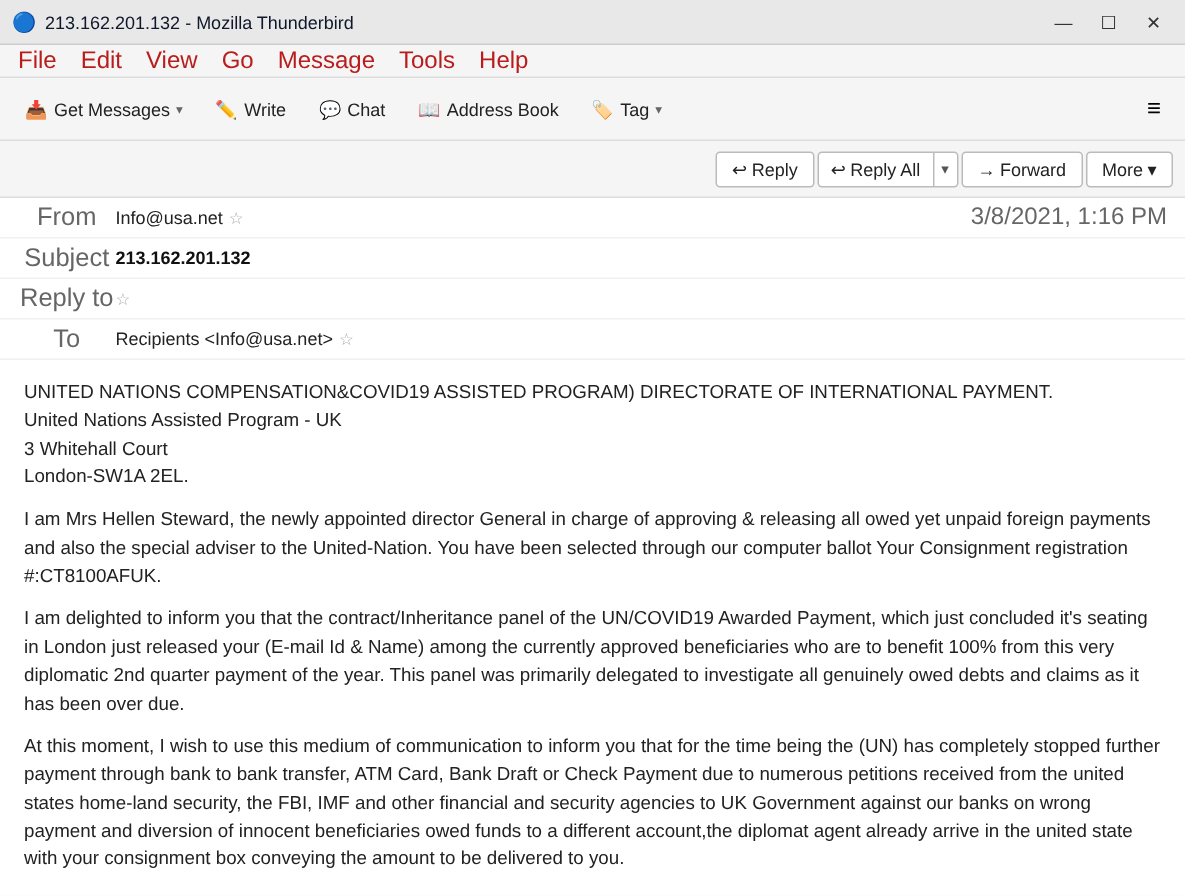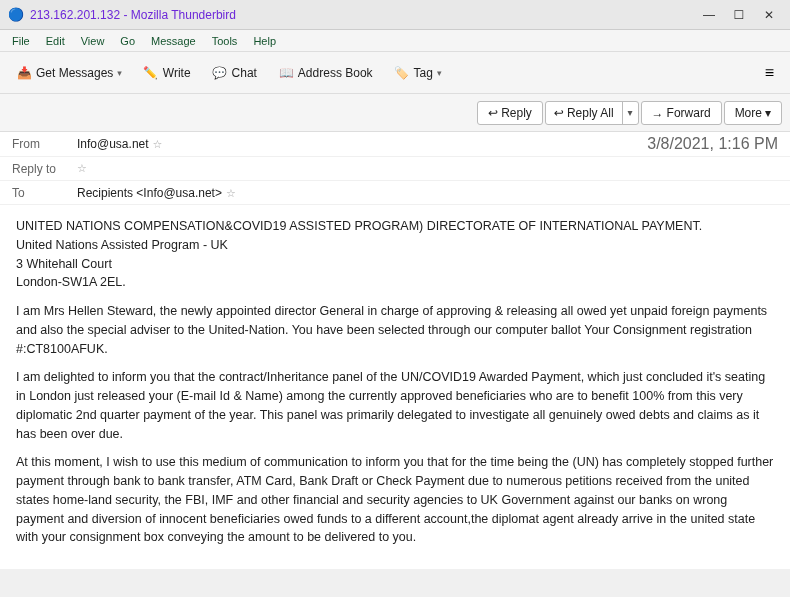--- a/index.html
+++ b/index.html
@@ -9,41 +9,41 @@
     .titlebar {
       background: #e8e8e8;
       border-bottom: 1px solid #ccc;
       display: flex;
       align-items: center;
       padding: 4px 8px;
       height: 30px;
       user-select: none;
     }
     .titlebar-icon { width: 16px; height: 16px; margin-right: 6px; }
-    .titlebar-title { flex: 1; font-size: 12px; color: #6d28d9; }
+    .titlebar-title { flex: 1; font-size: 12px; color: #0f172a; }
     .titlebar-controls { display: flex; gap: 4px; }
     .titlebar-btn {
       width: 26px; height: 20px; border: none; background: transparent;
       cursor: pointer; font-size: 12px; color: #333; display: flex;
       align-items: center; justify-content: center; border-radius: 2px;
     }
 
     
     .menubar {
       background: #f5f5f5;
       border-bottom: 1px solid #ddd;
       display: flex;
       align-items: center;
       padding: 0 4px;
       height: 22px;
     }
     .menubar-item {
       padding: 2px 8px;
-      font-size: 11px;
-      color: #14532d;
+      font-size: 16px;
+      color: #b91c1c;
       cursor: pointer;
       border-radius: 2px;
     }
 
     
     .toolbar {
       background: #f5f5f5;
       border-bottom: 1px solid #ddd;
       display: flex;
       align-items: center;
@@ -95,23 +95,24 @@
     }
     .header-row {
       display: flex;
       align-items: center;
       padding: 3px 12px;
       border-bottom: 1px solid #f0f0f0;
       min-height: 24px;
     }
     .header-label {
       color: #666;
-      font-size: 12px;
+      font-size: 17px;
       width: 65px;
       flex-shrink: 0;
+      text-align: center;
     }
     .header-value {
       font-size: 12px;
       color: #222;
       flex: 1;
       display: flex;
       align-items: flex-end;
       gap: 4px;
     }
     .header-value.bold { font-weight: bold; color: #111; }
@@ -221,20 +222,24 @@
 
   <div class="header-row">
     <span class="header-label">From</span>
     <span class="header-value">
       <span>Info@usa.net</span>
       <span class="star-icon">☆</span>
     </span>
     <span class="header-date">3/8/2021, 1:16 PM</span>
   </div>
 
+  <div class="header-row">
+    <span class="header-label">Subject</span>
+    <span class="header-value bold">213.162.201.132</span>
+  </div>
 
   <div class="header-row">
     <span class="header-label">Reply to</span>
     <span class="header-value">
       <span class="star-icon">☆</span>
     </span>
   </div>
 
   <div class="header-row">
     <span class="header-label">To</span>

